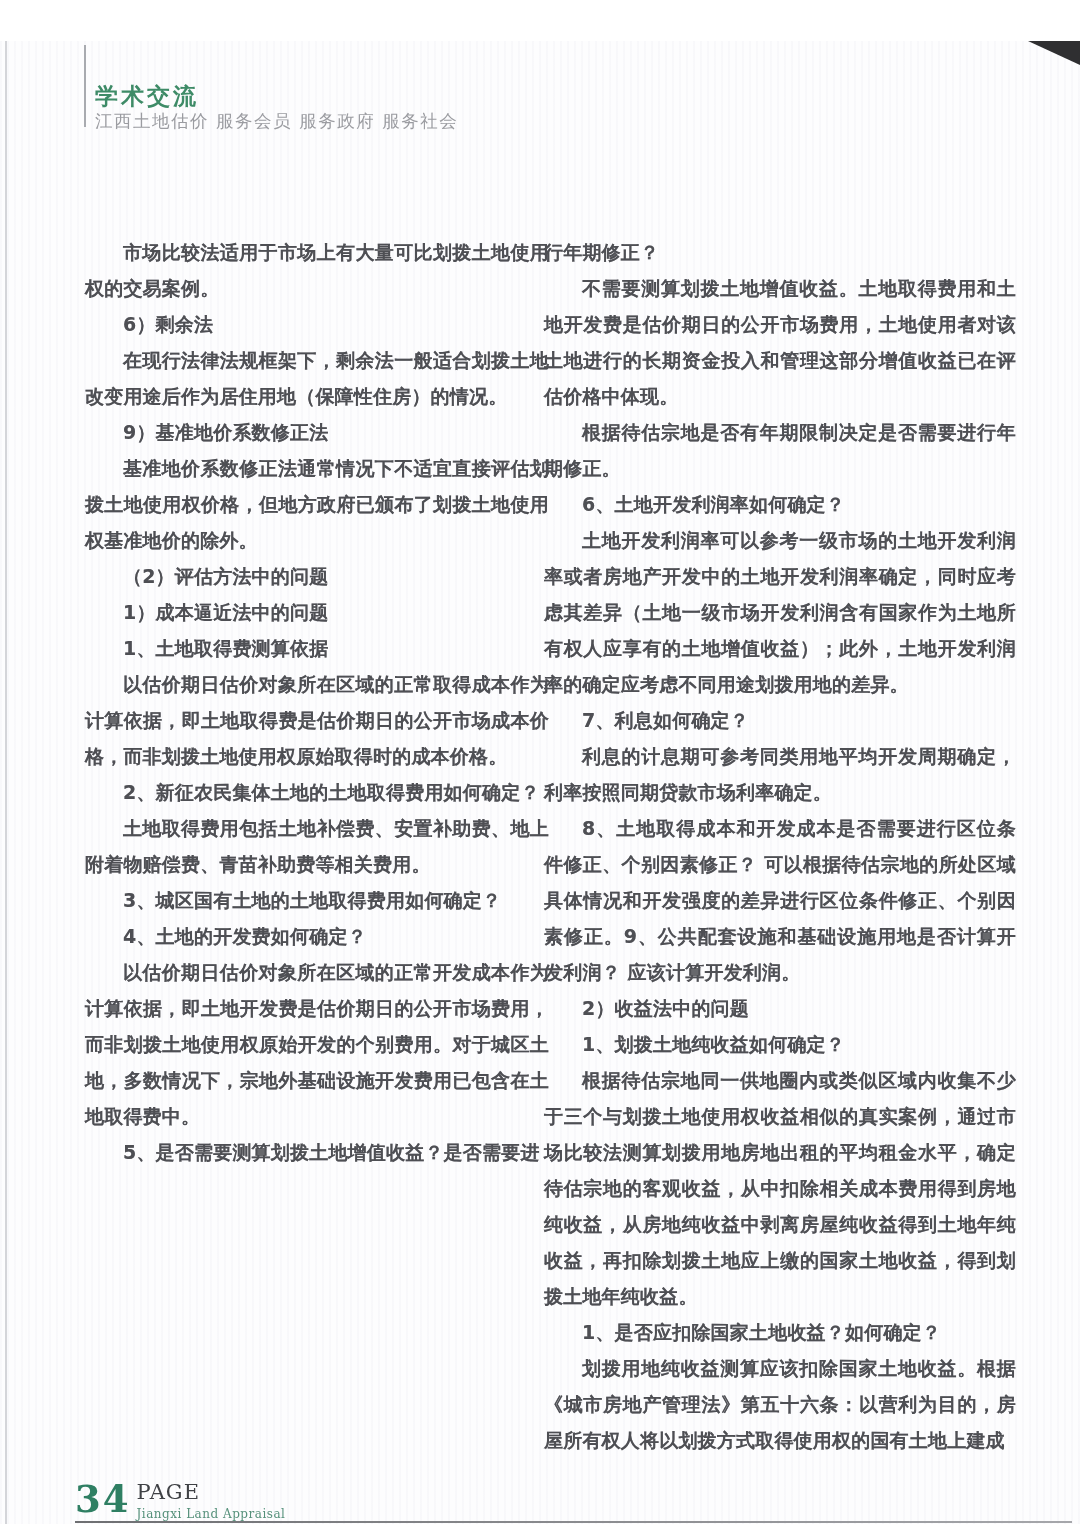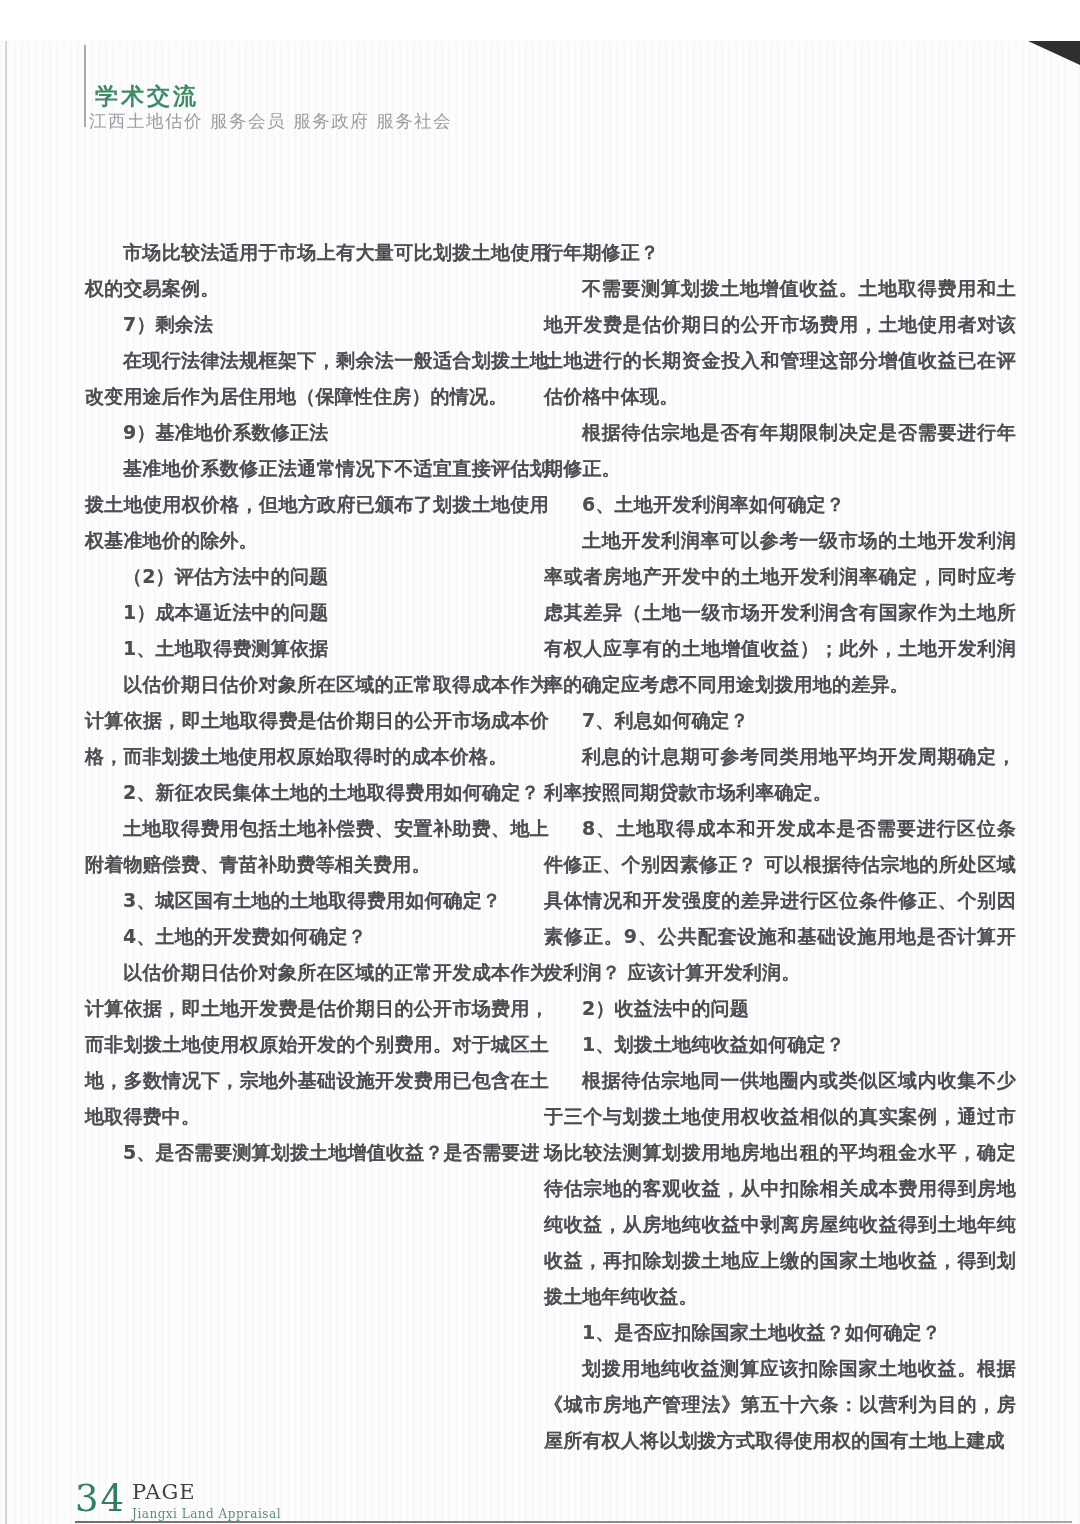--- a/index.html
+++ b/index.html
@@ -28,21 +28,21 @@
   .header-rule{
     position:absolute;left:84px;top:4px;width:2px;height:82px;
     background:#a9abb0;
   }
   .section-label{
     position:absolute;left:95px;top:40px;
     font-size:23px;font-weight:bold;letter-spacing:3px;
     color:#3e8b67;
   }
   .tagline{
-    position:absolute;left:89px;top:68px;
+    position:absolute;left:95px;top:68px;
     font-size:17.5px;letter-spacing:1.5px;
     color:#9b9ca1;
   }
   
   .col{
     position:absolute;top:193px;
     font-size:19px;line-height:36px;letter-spacing:0.2px;
     color:#4e4f54;
     text-align:justify;
     text-shadow:0 0 0.5px rgba(90,90,96,0.55);
@@ -52,21 +52,21 @@
   .col-right{left:544px;width:472px;}
   .col p{margin:0;text-indent:2em;}
   .col p.no-indent{text-indent:0;}
   
   .footer{
     position:absolute;left:75px;top:1438px;width:990px;height:50px;
   }
   .footer-inner{display:flex;align-items:flex-start;}
   .page-number{
     font-family:"DejaVu Serif", serif;
-    font-size:37px;line-height:40px;color:#2f7f63;letter-spacing:2px;
+    font-size:37px;line-height:40px;color:#2f7f63;letter-spacing:2px;font-weight:bold;
   }
   .footer-text{margin-left:6px;padding-top:3px;}
   .page-label{
     font-family:"DejaVu Serif", serif;
     font-size:21px;line-height:20px;font-weight:normal;
     color:#3f4145;letter-spacing:1px;
   }
   .journal-name{
     font-family:"DejaVu Serif", serif;
     font-size:12px;line-height:11px;color:#55907a;letter-spacing:0.5px;
@@ -83,21 +83,21 @@
 
   <div class="scan-edge-left"></div>
   <div class="corner-mark"></div>
 
   <div class="header-rule"></div>
   <div class="section-label">学术交流</div>
   <div class="tagline">江西土地估价 服务会员 服务政府 服务社会</div>
 
   <div class="col col-left">
     <p>市场比较法适用于市场上有大量可比划拨土地使用权的交易案例。</p>
-    <p>7）剩余法</p>
+    <p>6）剩余法</p>
     <p>在现行法律法规框架下，剩余法一般适合划拨土地改变用途后作为居住用地（保障性住房）的情况。</p>
     <p>9）基准地价系数修正法</p>
     <p>基准地价系数修正法通常情况下不适宜直接评估划拨土地使用权价格，但地方政府已颁布了划拨土地使用权基准地价的除外。</p>
     <p>（2）评估方法中的问题</p>
     <p>1）成本逼近法中的问题</p>
     <p>1、土地取得费测算依据</p>
     <p>以估价期日估价对象所在区域的正常取得成本作为计算依据，即土地取得费是估价期日的公开市场成本价格，而非划拨土地使用权原始取得时的成本价格。</p>
     <p>2、新征农民集体土地的土地取得费用如何确定？</p>
     <p>土地取得费用包括土地补偿费、安置补助费、地上附着物赔偿费、青苗补助费等相关费用。</p>
     <p>3、城区国有土地的土地取得费用如何确定？</p>

